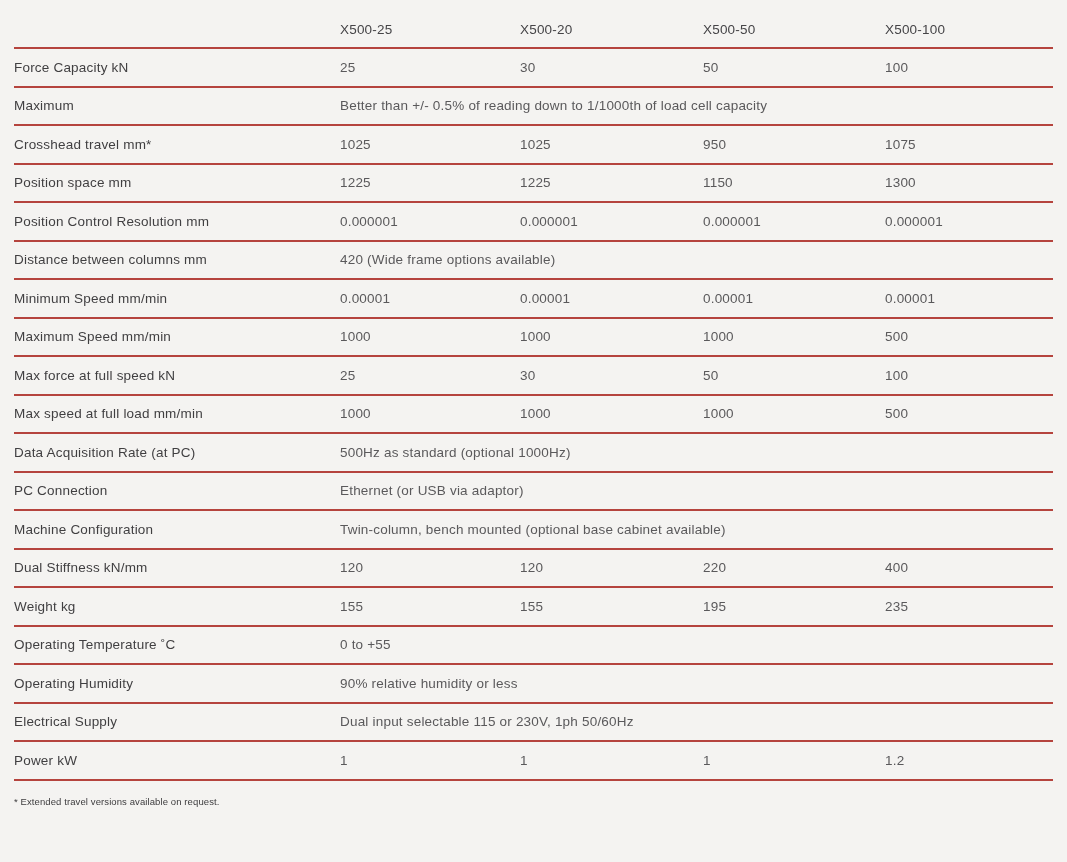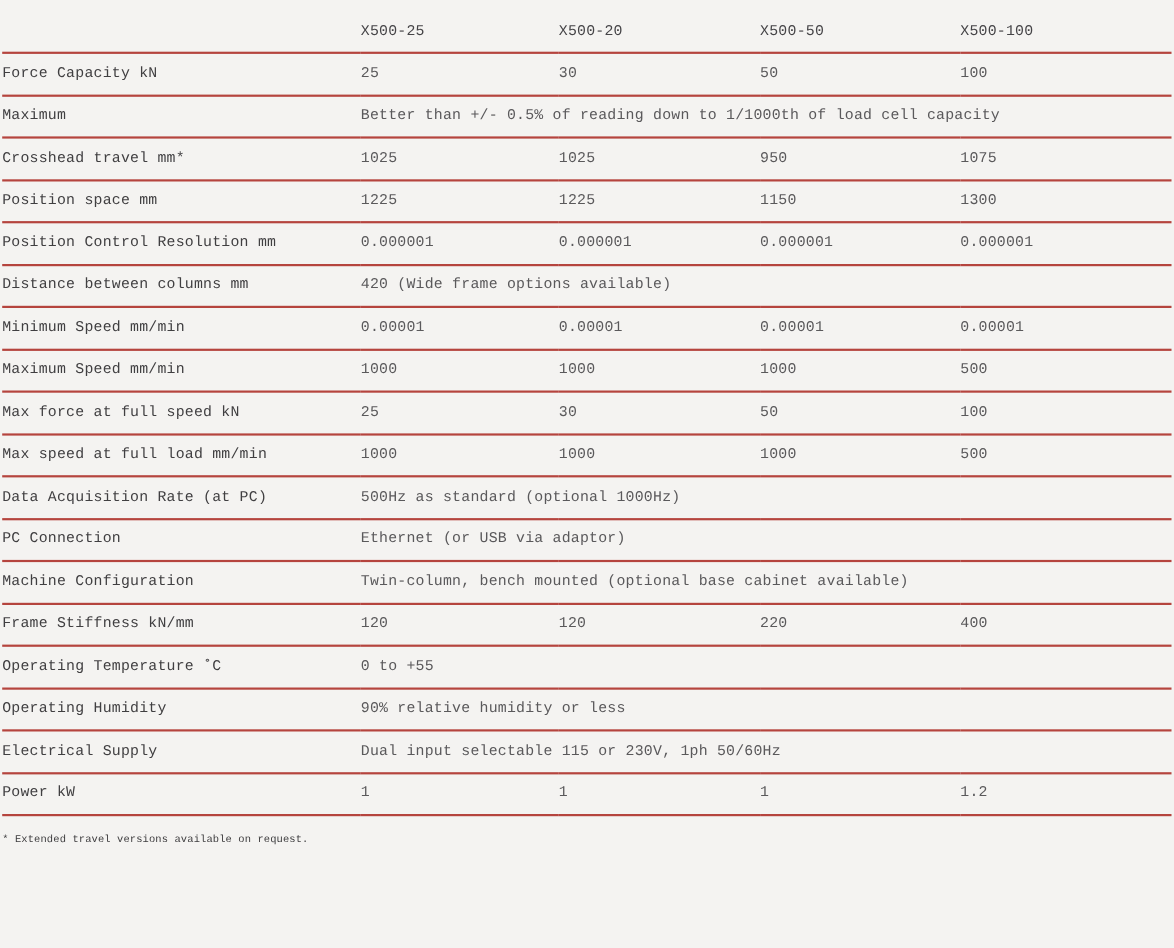--- a/index.html
+++ b/index.html
@@ -10,23 +10,22 @@
   }
   *{box-sizing:border-box;margin:0;padding:0;}
   html,body{width:1067px;height:862px;}
   body{
     background:var(--background);
     font-family:"Liberation Sans","DejaVu Sans",sans-serif;
     color:var(--label-text);
   }
   .page{
     width:1067px;height:862px;
-    padding:0 2px;
+    padding:0 14px;
     overflow:hidden;
-    font-family:Liberation Mono, monospace;
   }
   table.spec{
     width:100%;
     border-collapse:collapse;
     table-layout:fixed;
   }
   col.c-label{width:326px;}
   col.c-1{width:180px;}
   col.c-2{width:183px;}
   col.c-3{width:182px;}
@@ -151,25 +150,32 @@
       </tr>
       <tr>
         <td class="lbl">PC Connection</td>
         <td class="val" colspan="4">Ethernet (or USB via adaptor)</td>
       </tr>
       <tr>
         <td class="lbl">Machine Configuration</td>
         <td class="val" colspan="4">Twin-column, bench mounted (optional base cabinet available)</td>
       </tr>
       <tr>
-        <td class="lbl">Frame Stiffness kN/mm</td>
+        <td class="lbl">Dual Stiffness kN/mm</td>
         <td class="val">120</td>
         <td class="val">120</td>
         <td class="val">220</td>
         <td class="val">400</td>
+      </tr>
+      <tr>
+        <td class="lbl">Weight kg</td>
+        <td class="val">155</td>
+        <td class="val">155</td>
+        <td class="val">195</td>
+        <td class="val">235</td>
       </tr>
       <tr>
         <td class="lbl">Operating Temperature ˚C</td>
         <td class="val" colspan="4">0 to +55</td>
       </tr>
       <tr>
         <td class="lbl">Operating Humidity</td>
         <td class="val" colspan="4">90% relative humidity or less</td>
       </tr>
       <tr>

